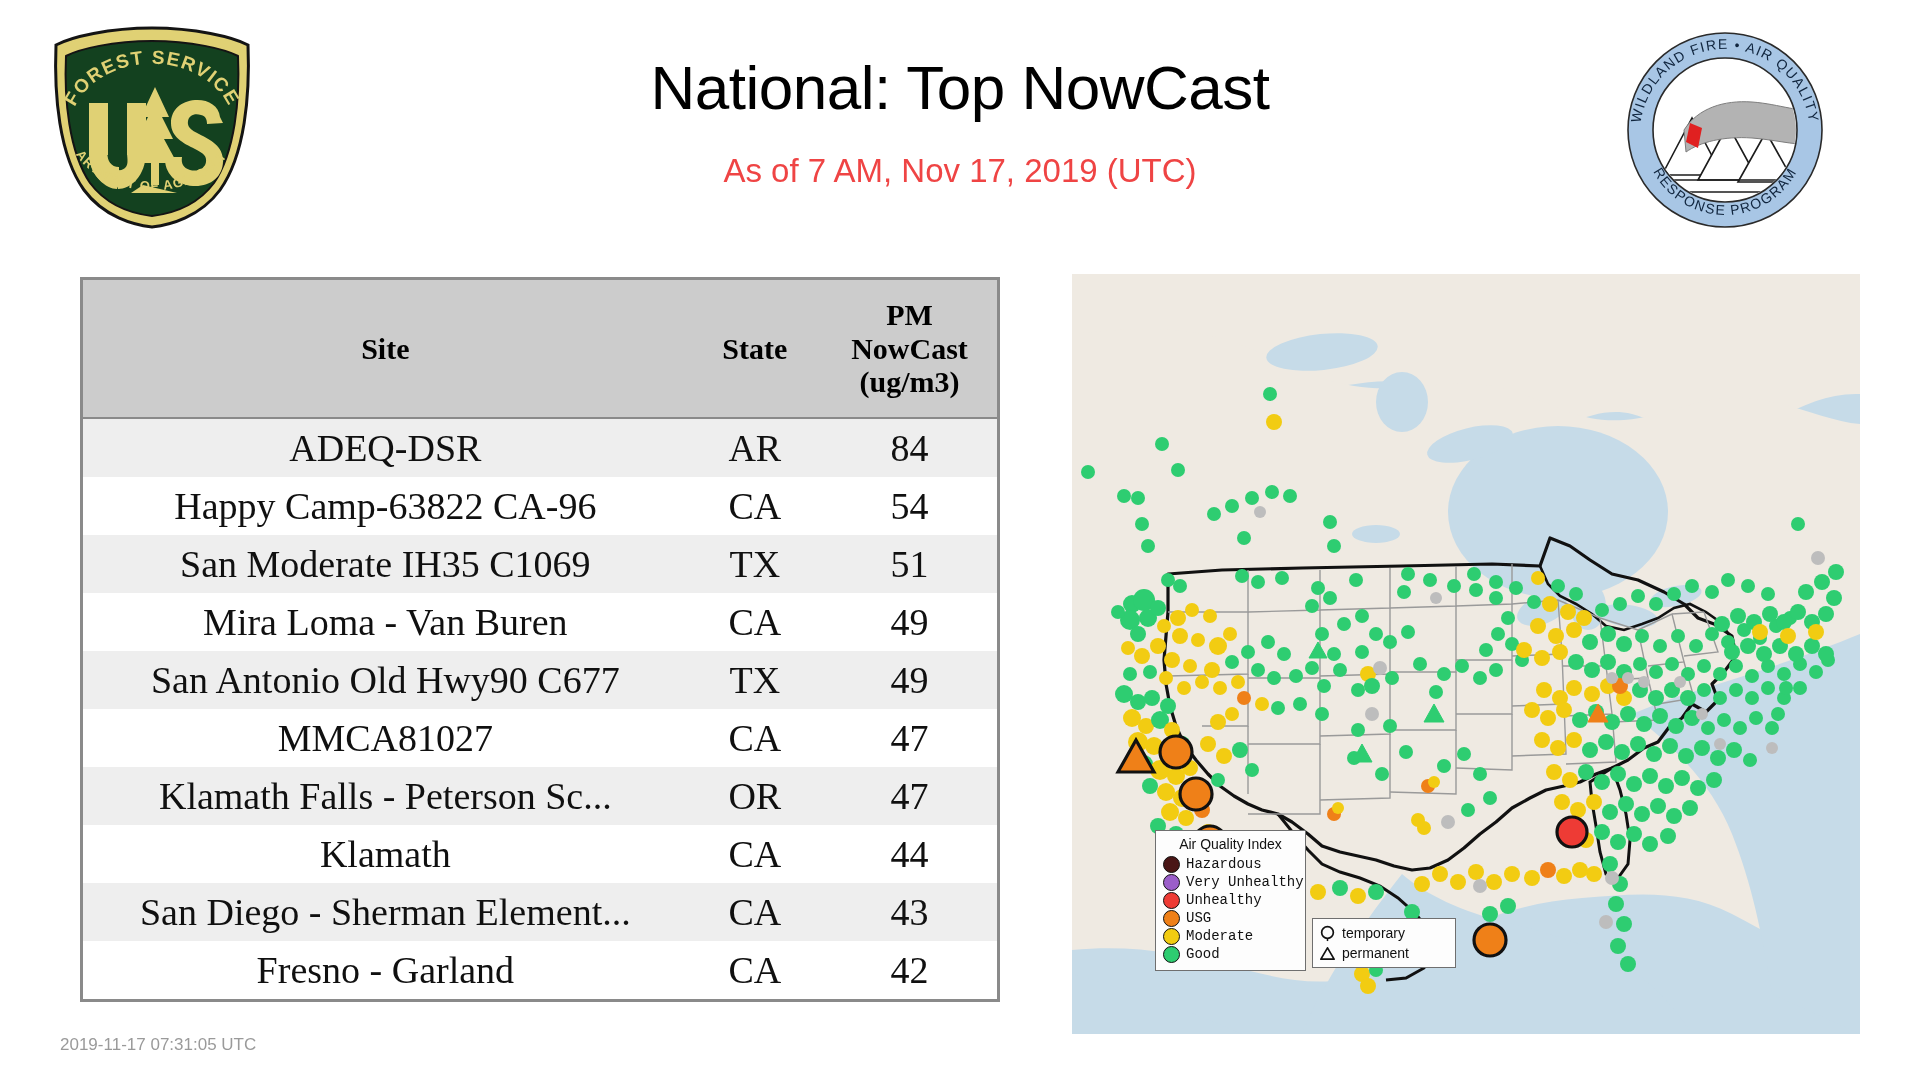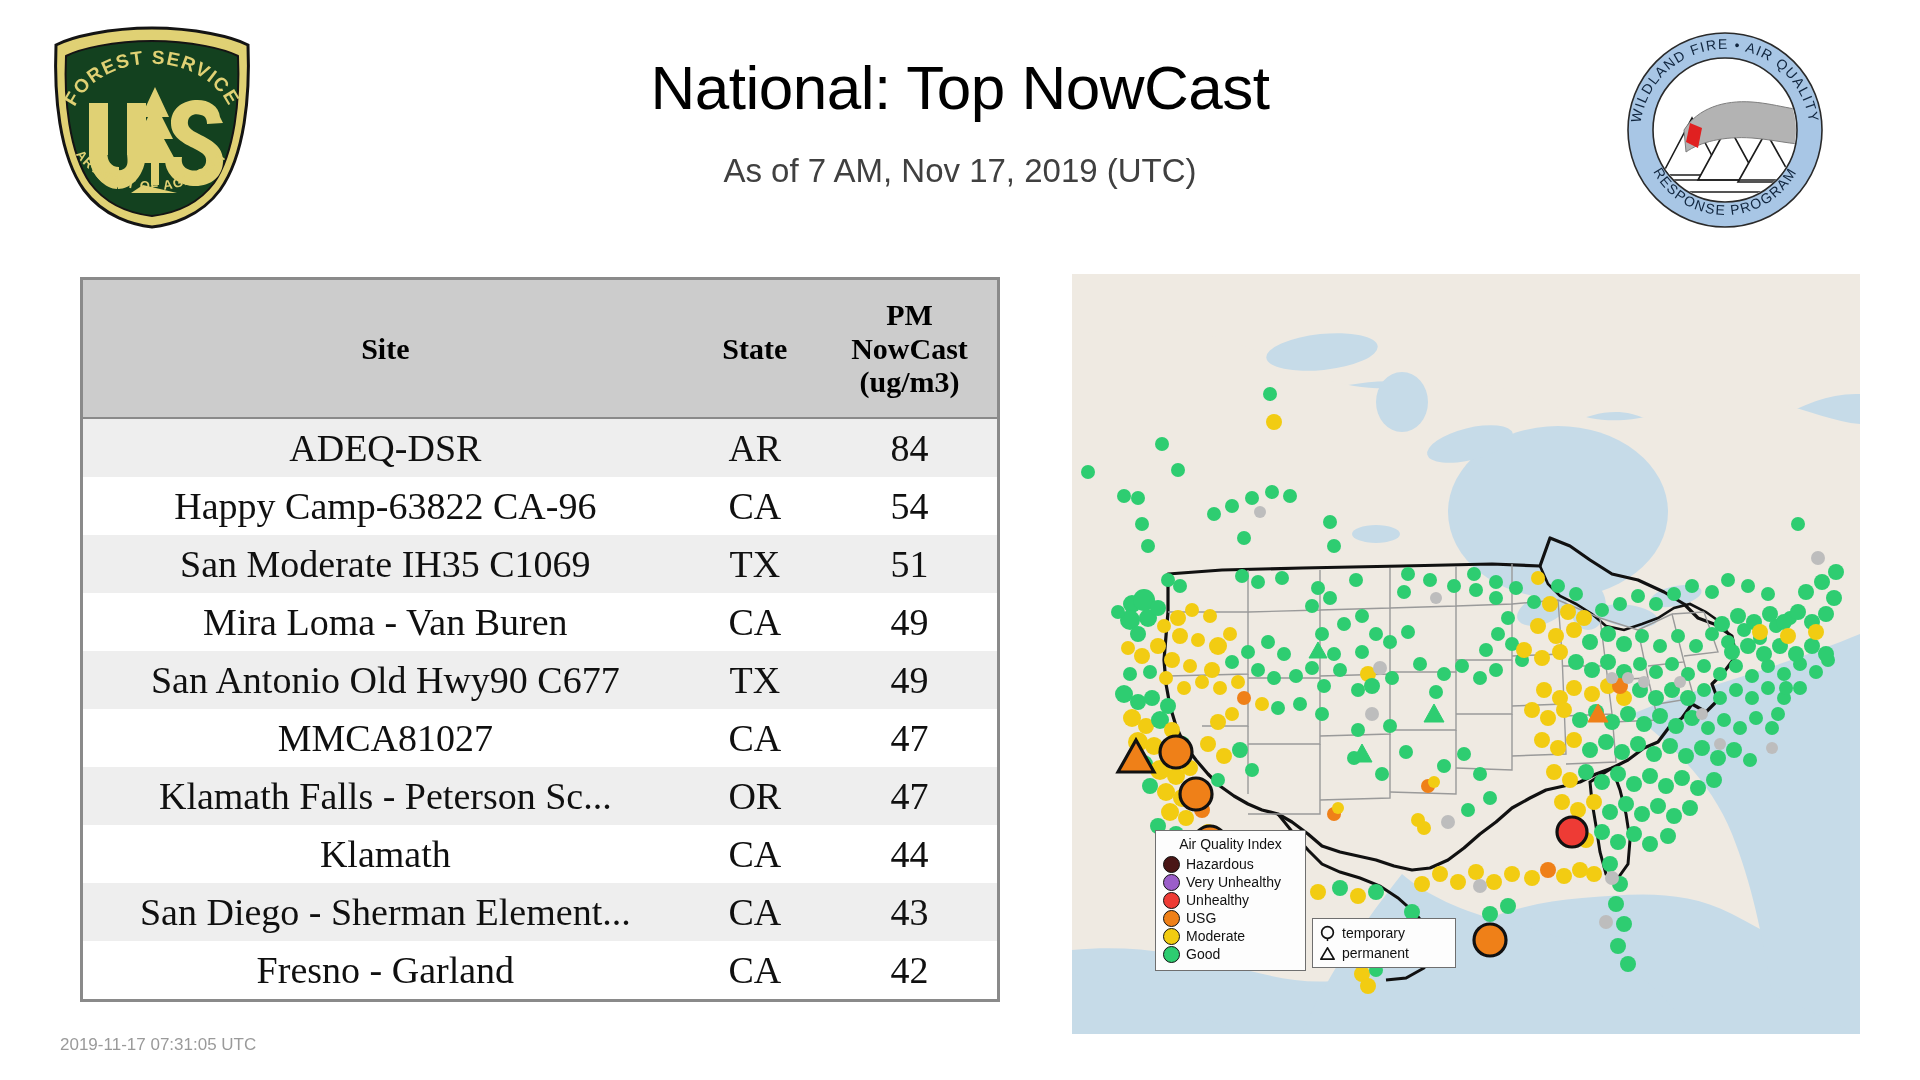--- a/index.html
+++ b/index.html
@@ -15,21 +15,21 @@
   .wf-logo{position:absolute;left:1620px;top:30px;width:210px;height:200px;}
 
   .title{
     position:absolute;left:360px;top:55px;width:1200px;
     text-align:center;font-size:62px;line-height:1.05;color:#000;
     font-family:"Liberation Sans", sans-serif;font-weight:400;
     letter-spacing:-0.5px;
   }
   .subtitle{
     position:absolute;left:360px;top:152px;width:1200px;
-    text-align:center;font-size:33px;color:#404040;
+    text-align:center;font-size:33px;color:#ef4444;
     font-family:"Liberation Sans", sans-serif;font-weight:400;
   }
 
   
   .table-wrap{
     position:absolute;left:80px;top:277px;width:920px;
     border:3px solid #8a8a8a;box-sizing:border-box;background:#fff;
   }
   table.nowcast{border-collapse:collapse;width:100%;
     font-family:"Liberation Serif", serif;}
@@ -71,21 +71,21 @@
     position:absolute;left:1155px;top:830px;width:151px;
     background:#fdfdfd;border:1.5px solid #6f6f6f;
     padding:5px 7px 7px 7px;box-sizing:border-box;
     font-family:"Liberation Sans", sans-serif;
   }
   .legend-aqi .leg-title{
     font-size:14px;color:#111;text-align:center;margin-bottom:3px;
     white-space:nowrap;
   }
   .legend-aqi .leg-row{
-    display:flex;align-items:center;gap:6px;height:18px;
+    display:flex;align-items:center;gap:6px;height:18px;font-family:Liberation Mono, monospace;
   }
   .legend-aqi .swatch{
     width:15px;height:15px;border-radius:50%;
     border:1.6px solid #111;flex:0 0 auto;
   }
   .legend-aqi .leg-label{font-size:14px;color:#111;white-space:nowrap;}
 
   .legend-site{
     position:absolute;left:1312px;top:918px;width:144px;
     background:#fdfdfd;border:1.5px solid #6f6f6f;

